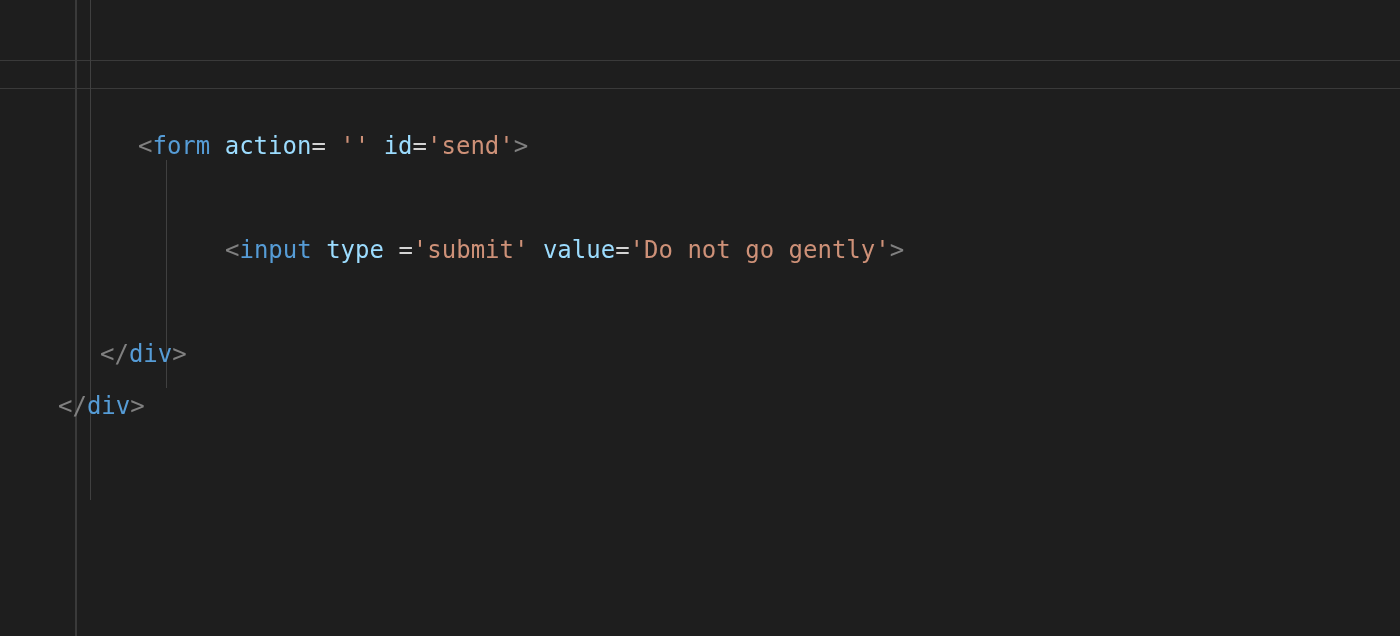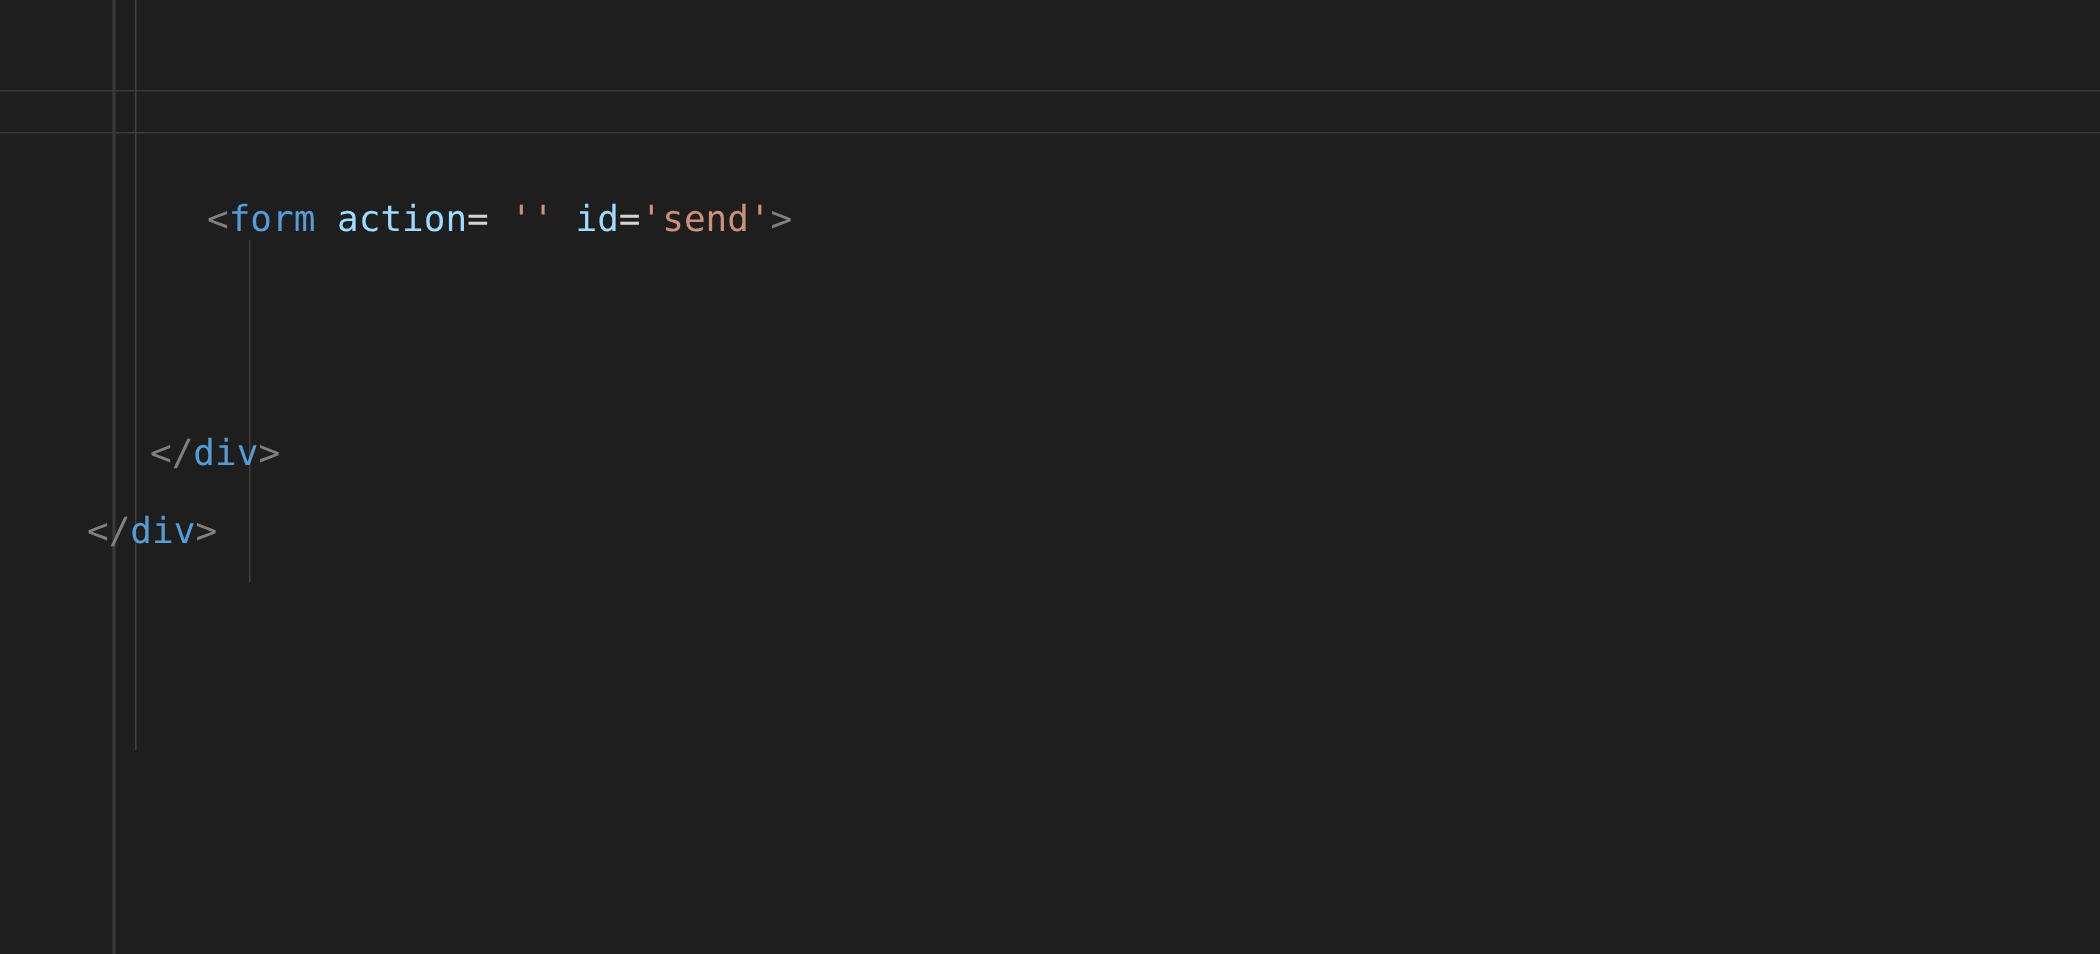--- a/index.html
+++ b/index.html
@@ -101,20 +101,21 @@
     <div class="vguide" style="left:166px; top:160px; height:228px;"></div>
   </div>
 
   <div class="code-area">
 
     <div class="code-line first-visible pad1"><span class="punct">&lt;</span><span class="tag">form</span><span class="ws"> </span><span class="attr">action</span><span class="eq">=</span><span class="ws"> </span><span class="str">''</span><span class="ws"> </span><span class="attr">id</span><span class="eq">=</span><span class="str">'send'</span><span class="punct">&gt;</span></div>
 
     <div class="code-line">&nbsp;</div>
 
 
+    <div class="code-line pad2"><span class="punct">&lt;</span><span class="tag">input</span><span class="ws"> </span><span class="attr">type</span><span class="ws"> </span><span class="eq">=</span><span class="str">'submit'</span><span class="ws"> </span><span class="attr">value</span><span class="eq">=</span><span class="str">'Do not go gently'</span><span class="punct">&gt;</span></div>
 
     <div class="code-line">&nbsp;</div>
 
 
     <div class="code-line pad0b"><span class="punct">&lt;/</span><span class="tag">div</span><span class="punct">&gt;</span></div>
 
     <div class="code-line pad0c"><span class="punct">&lt;/</span><span class="tag">div</span><span class="punct">&gt;</span></div>
 
   </div>
 </div>

